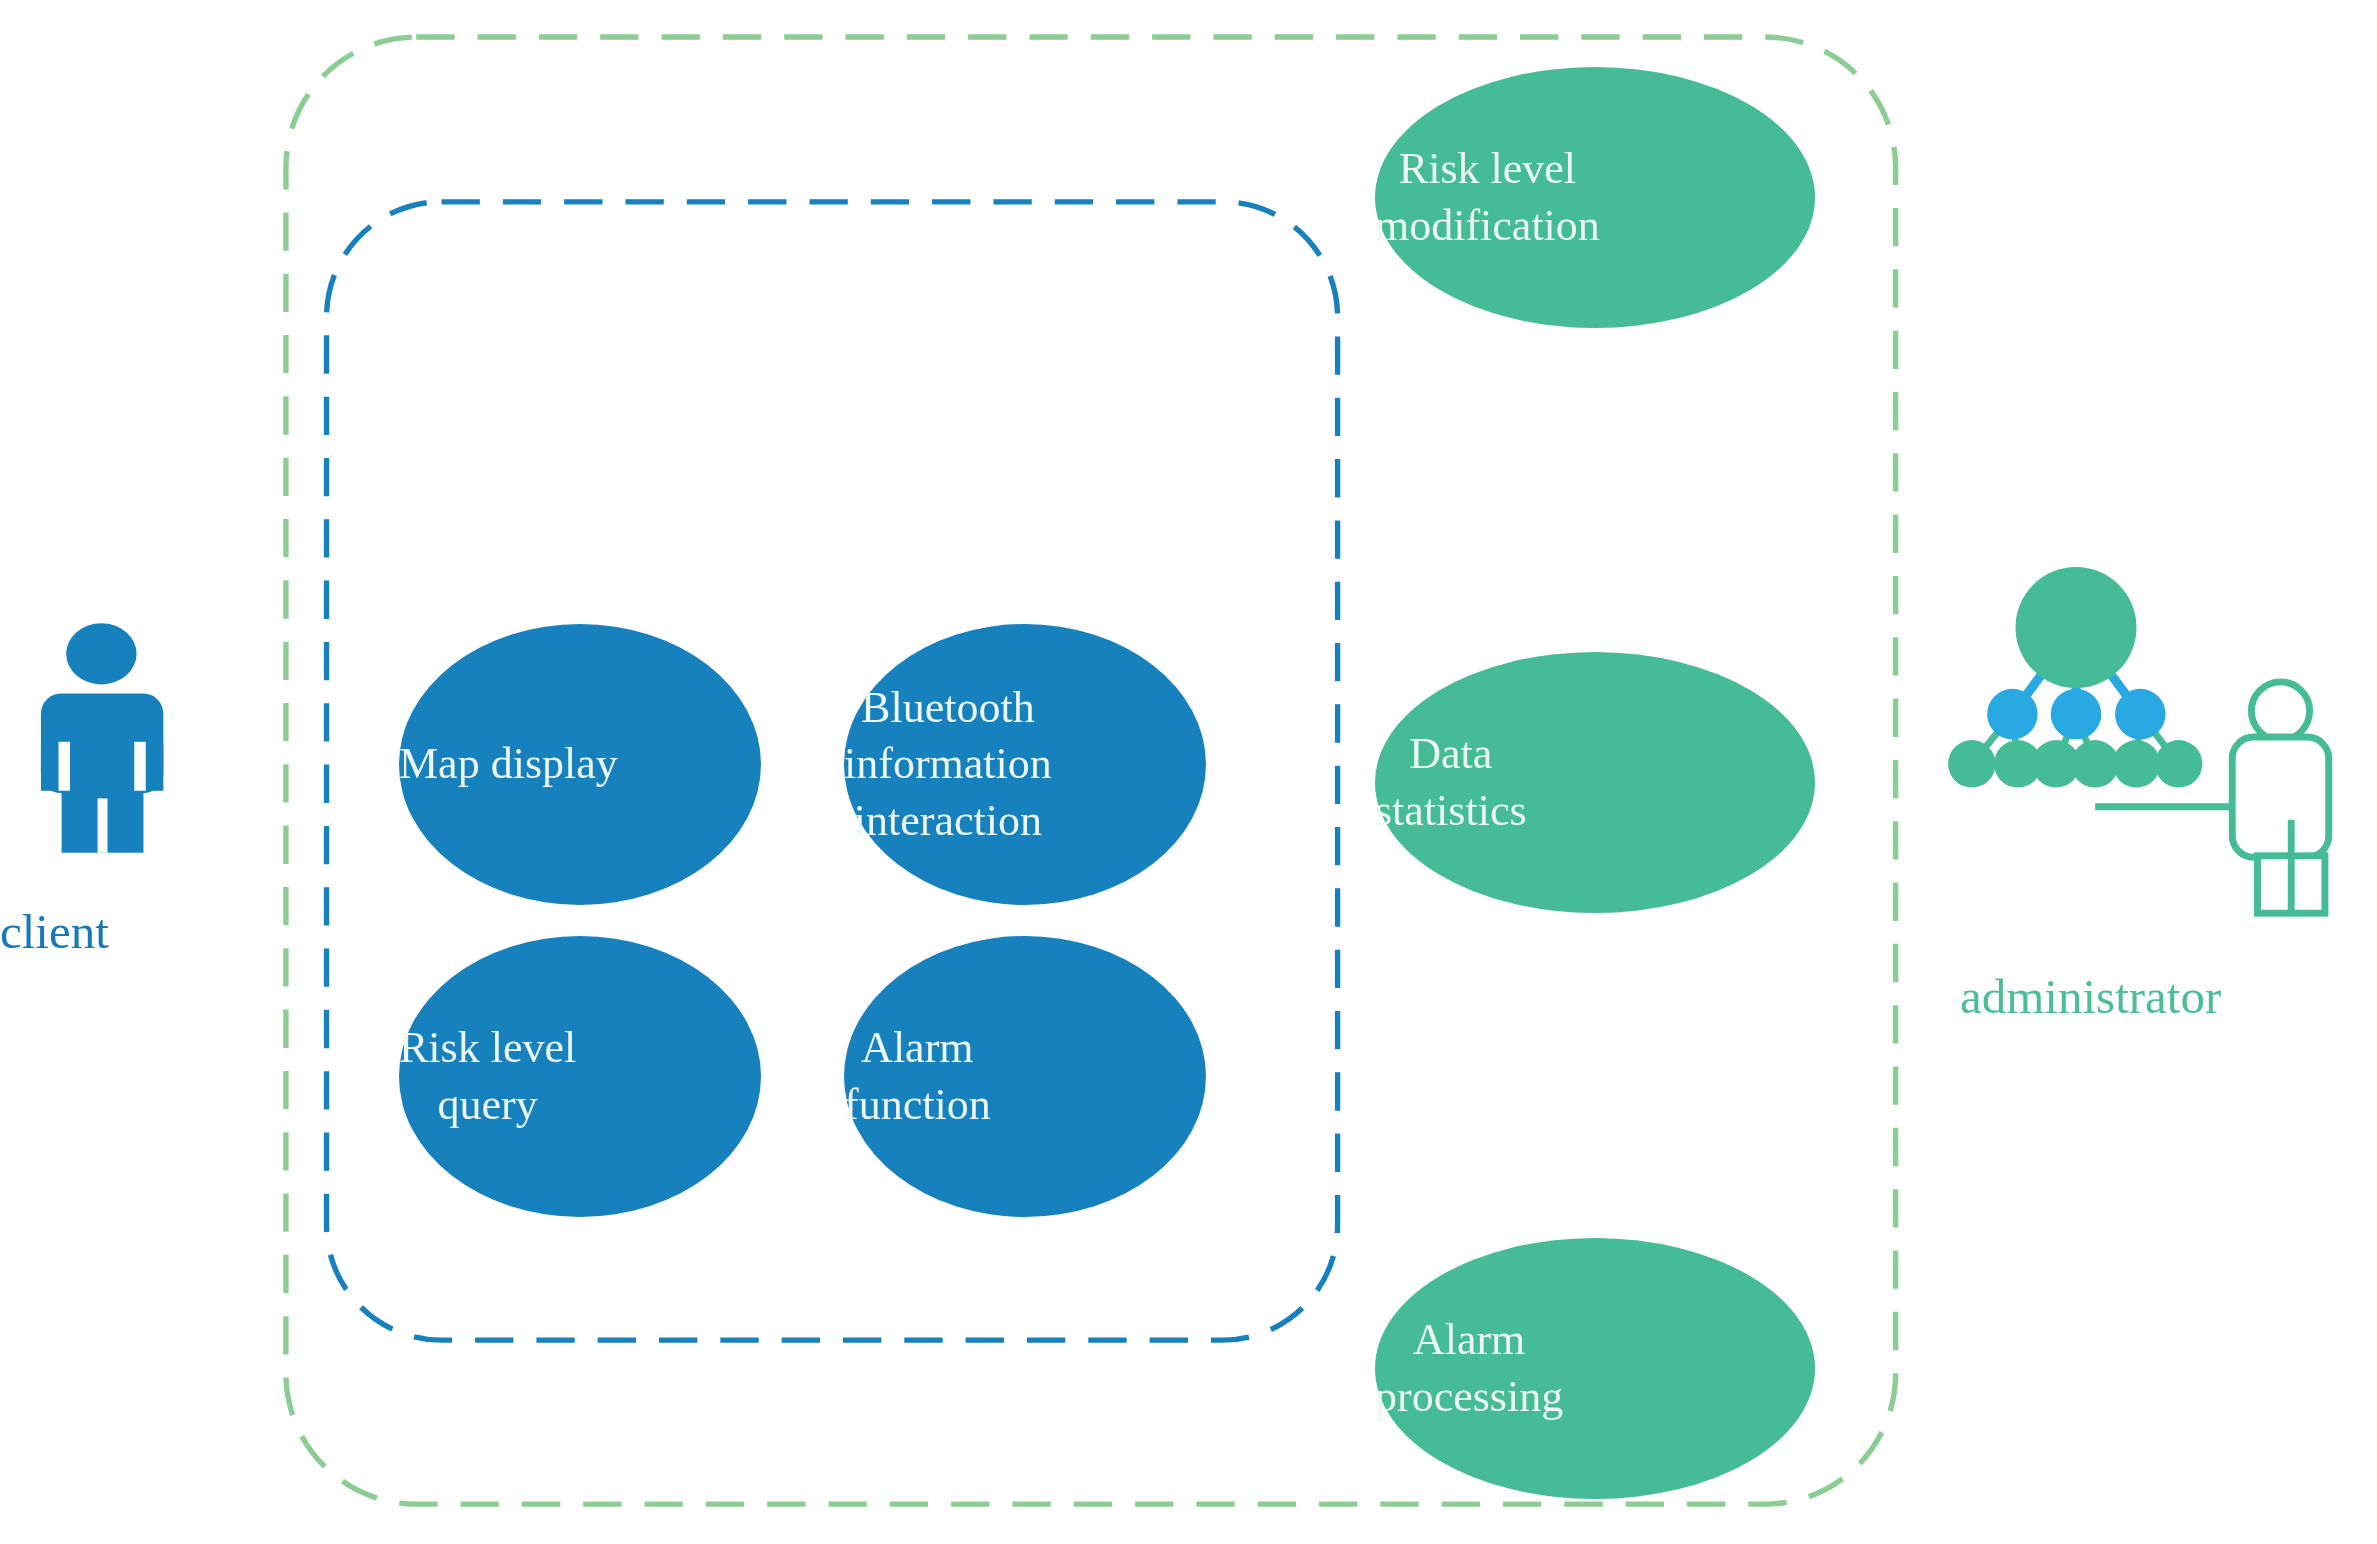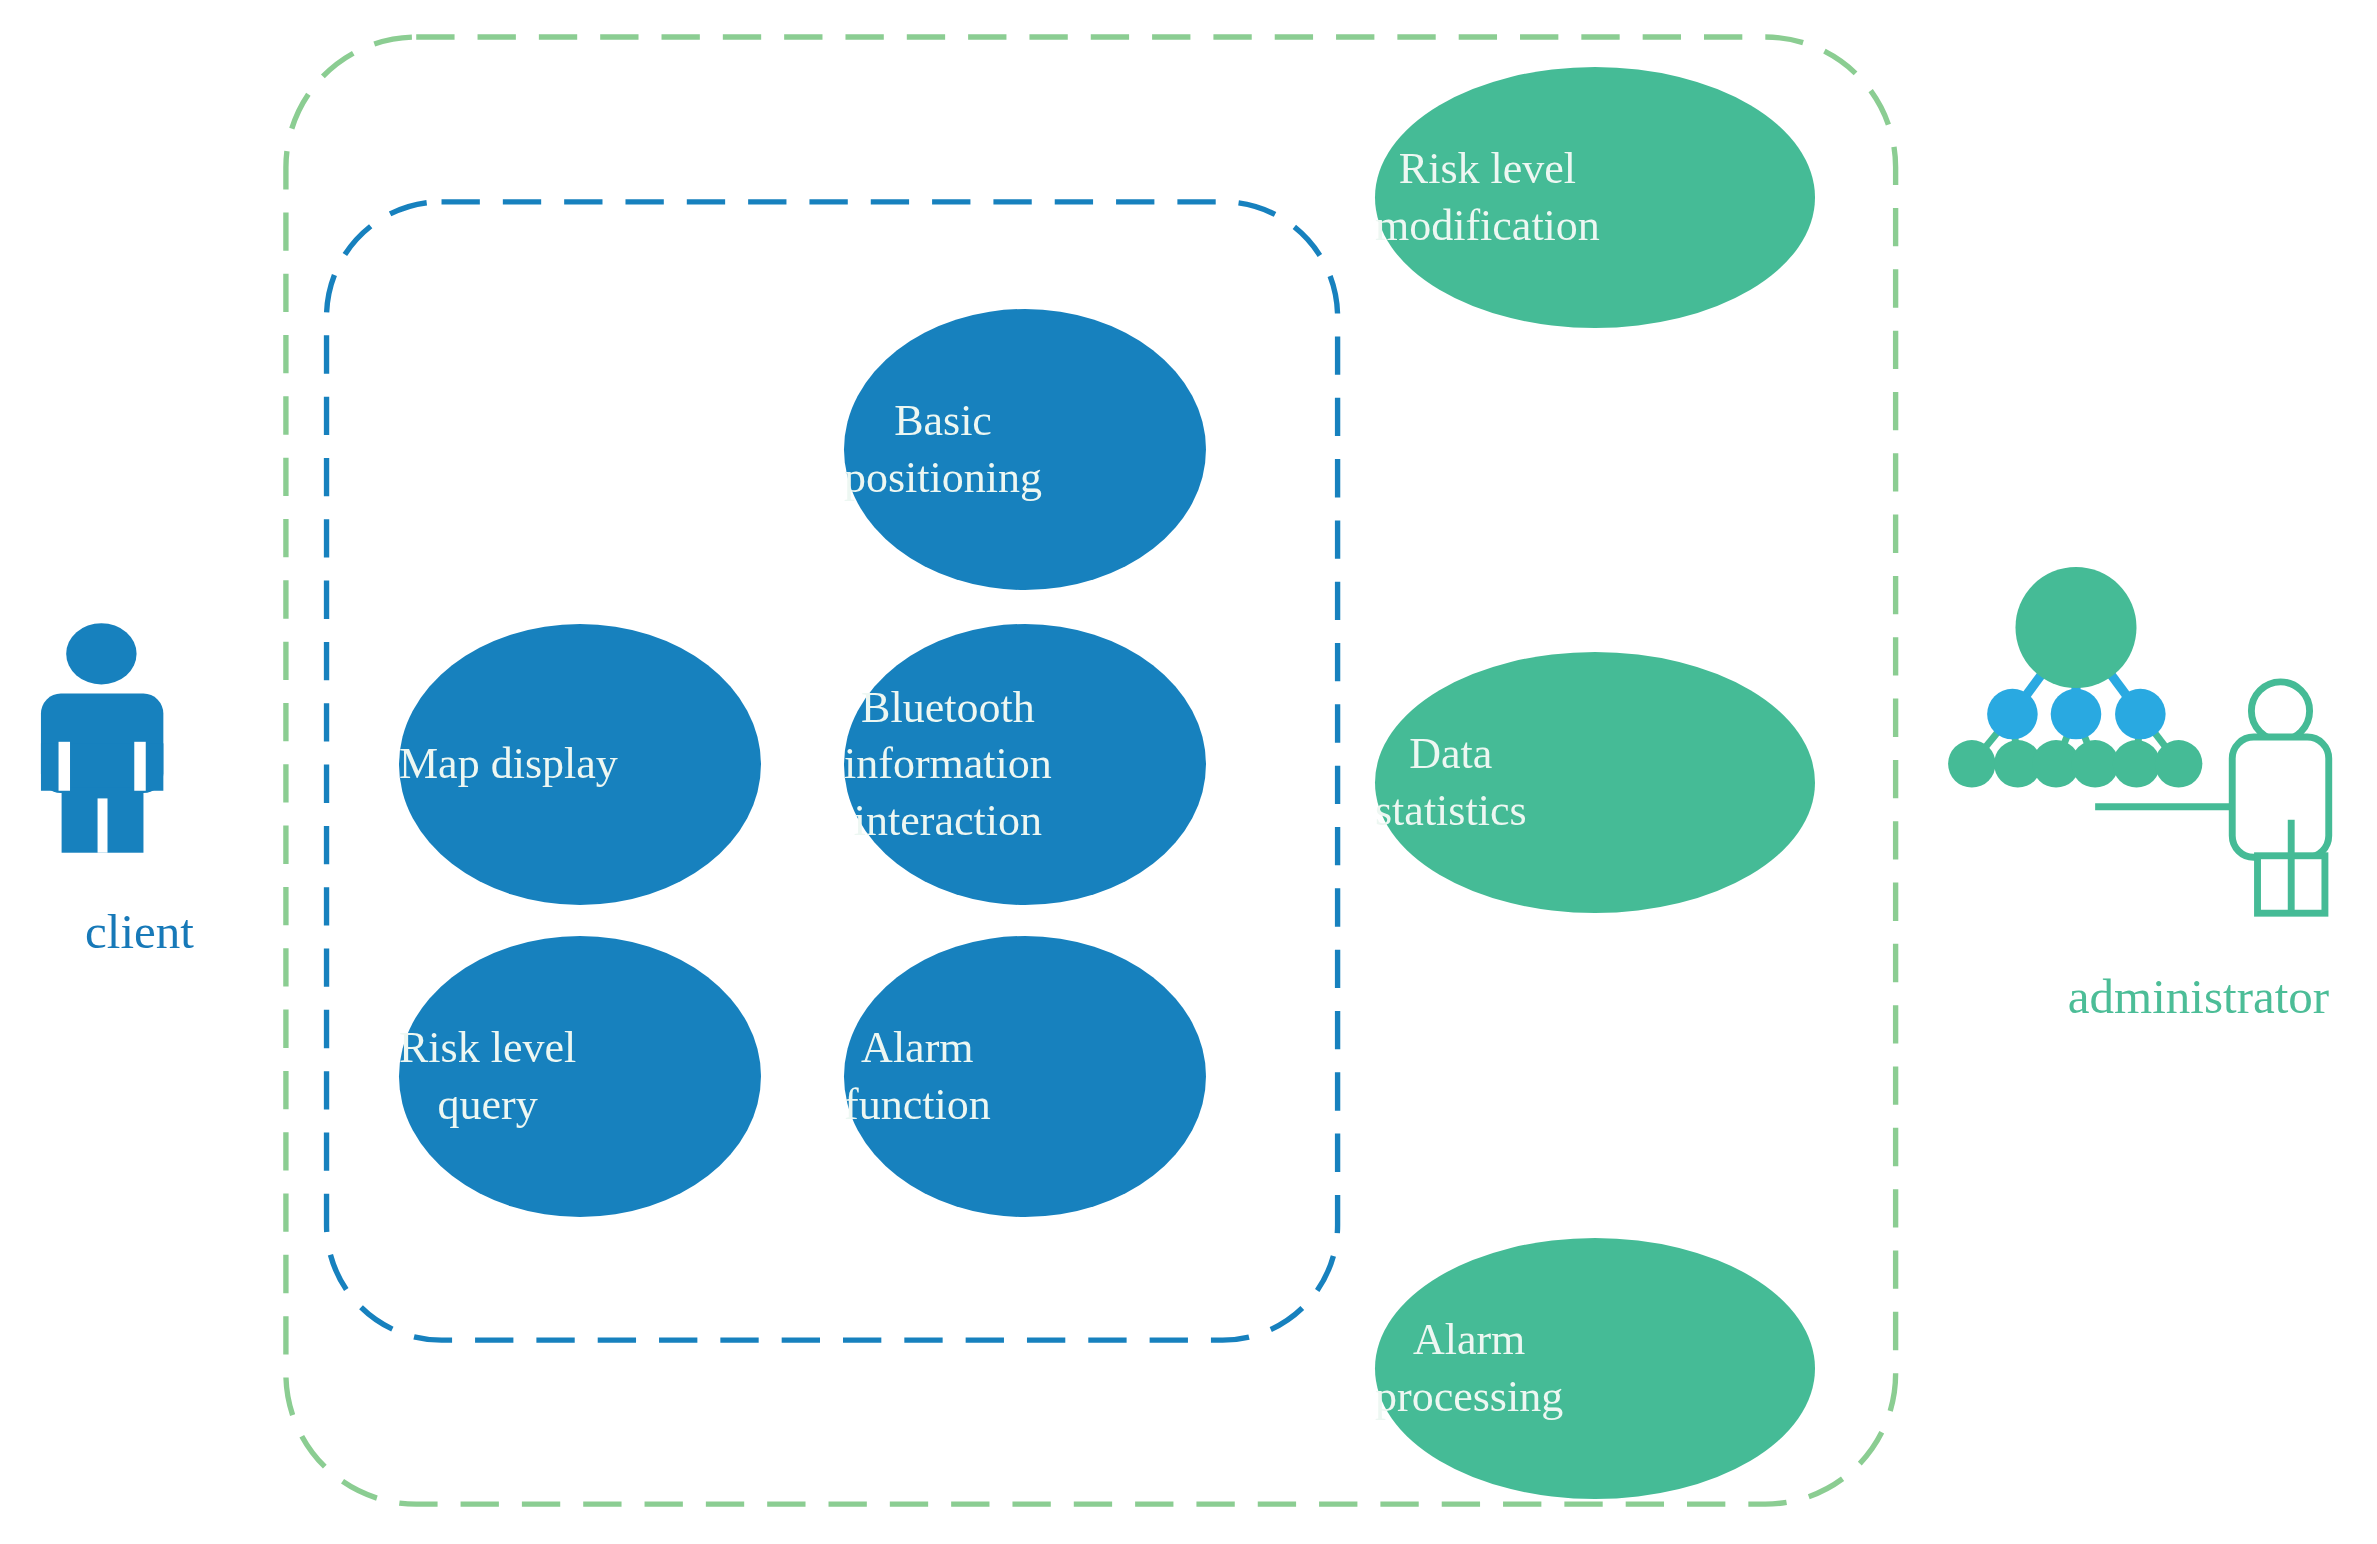--- a/index.html
+++ b/index.html
@@ -33,23 +33,22 @@
   .uc span{
     white-space:pre-line;
     line-height:1.28;
     font-size:44px;
     color:var(--ellipse-text);
   }
   .uc.blue{background:var(--client-ellipse);width:362px;height:281px;}
   .uc.green{background:var(--admin-ellipse);width:440px;height:261px;}
   .actor-label{
     position:absolute;
-    text-align:center;
+    text-align:left;
     font-size:49px;
-    padding-left:39px;
   }
   .actor-label.client{color:var(--client-label);}
   .actor-label.admin{color:var(--admin-label);}
   .actor-icon{position:absolute;}
   .outer-rect{fill:none;stroke:var(--outer-boundary);stroke-width:7;stroke-dasharray:50 30;}
   .inner-rect{fill:none;stroke:var(--inner-boundary);stroke-width:7;stroke-dasharray:50 30;}
   .cfill{fill:var(--client-ellipse);}
   .gfill{fill:var(--admin-ellipse);}
   .bfill{fill:var(--tree-node-blue);}
   .bline{stroke:var(--tree-node-blue);stroke-width:12;}
@@ -71,24 +70,20 @@
     <ellipse class="cfill" cx="92" cy="53" rx="46" ry="40"></ellipse>
     <rect class="cfill" x="13" y="105" width="160" height="130" rx="26"></rect>
     <rect class="cfill" x="13" y="170" width="160" height="62"></rect>
     <rect class="cfill" x="40" y="228" width="107" height="85"></rect>
     <rect class="wfill" x="36" y="168" width="15" height="64"></rect>
     <rect class="wfill" x="135" y="168" width="15" height="64"></rect>
     <rect class="wfill" x="87" y="242" width="13" height="71"></rect>
   </svg>
   <div class="actor-label client" style="left:0px;top:903px;width:201px;">client</div>
 
-  <div class="uc blue" style="left:844px;top:309px;">
-    <span>Basic
-positioning</span>
-  </div>
   <div class="uc blue" style="left:844px;top:624px;">
     <span>Bluetooth
 information
 interaction</span>
   </div>
   <div class="uc blue" style="left:399px;top:624px;">
     <span>Map display</span>
   </div>
   <div class="uc blue" style="left:399px;top:936px;">
     <span>Risk level

